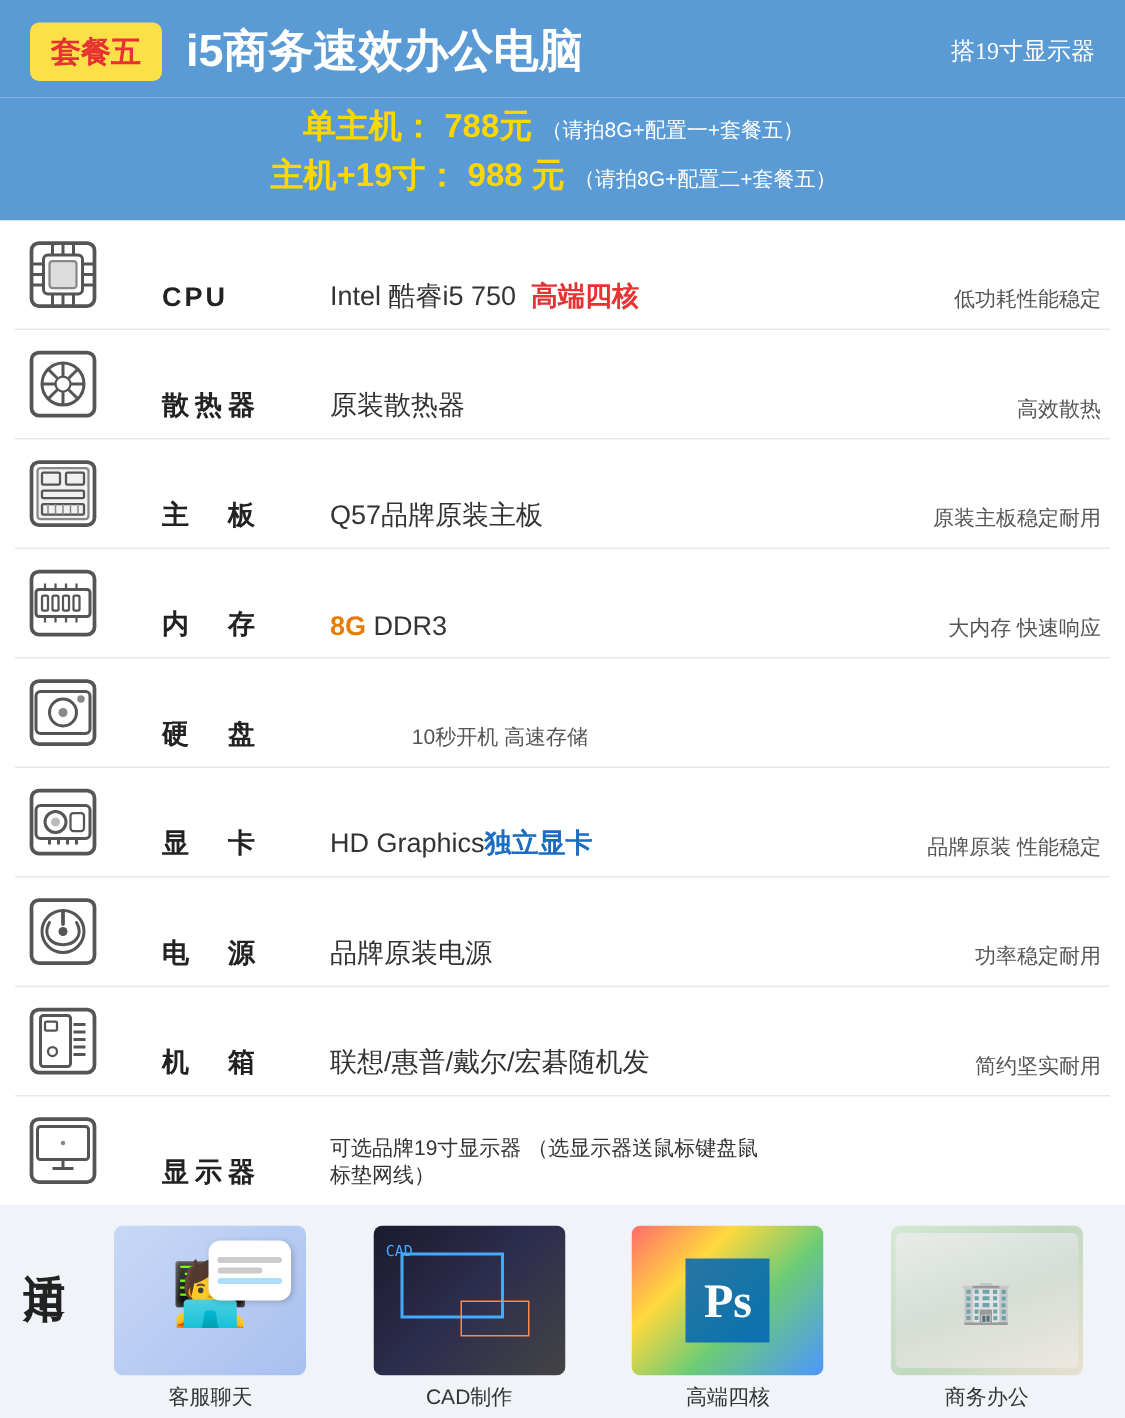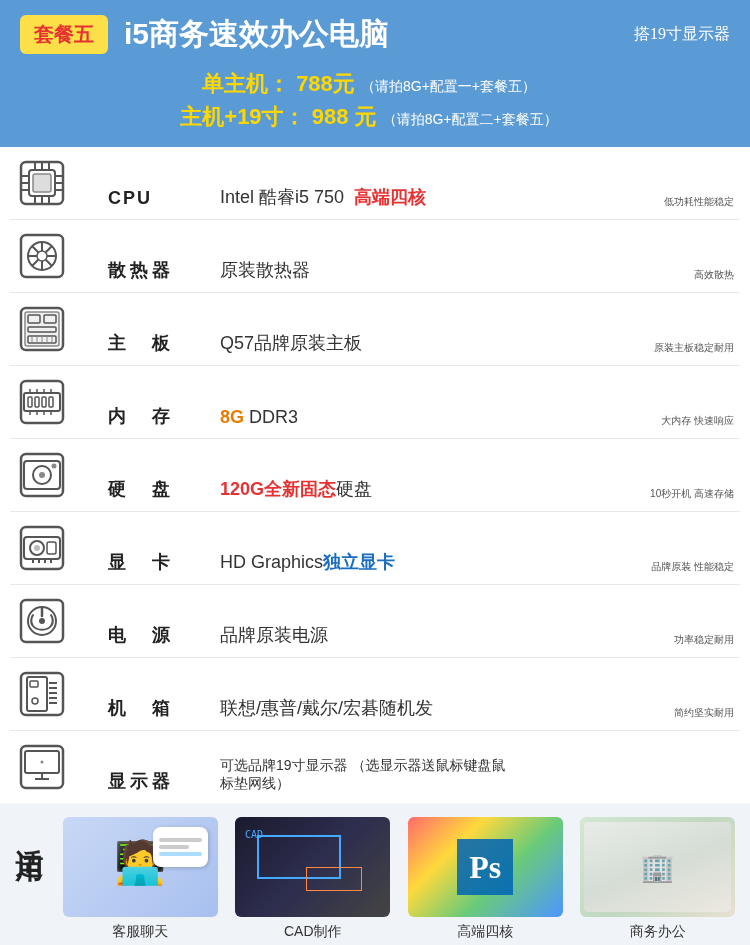--- a/index.html
+++ b/index.html
@@ -96,21 +96,21 @@
       letter-spacing: 2px;
     }
     .spec-content {
       flex: 1;
       font-size: 18px;
       color: #333;
       padding: 0 8px;
     }
     .spec-detail {
       width: 180px;
-      font-size: 10px;
+      font-size: 14px;
       color: #555;
       text-align: right;
       flex-shrink: 0;
     }
     .highlight-red {
       color: #e63232;
       font-weight: bold;
     }
     .highlight-blue {
       color: #1a6dc0;
@@ -145,21 +145,21 @@
       flex: 1;
     }
     .use-case-item {
       display: flex;
       flex-direction: column;
       align-items: center;
       gap: 6px;
       flex: 1;
     }
     .use-case-image {
-      width: 155px;
+      width: 128px;
       height: 100px;
       border-radius: 6px;
       overflow: hidden;
       display: flex;
       align-items: center;
       justify-content: center;
     }
     .use-case-label {
       font-size: 14px;
       color: #333;
@@ -340,23 +340,20 @@
     <div class="spec-icon">
       <svg viewBox="0 0 46 46" fill="none" xmlns="http://www.w3.org/2000/svg">
         <rect x="2" y="2" width="42" height="42" rx="5" stroke="#555" stroke-width="2.5" fill="none"></rect>
         <rect x="5" y="9" width="36" height="28" rx="3" stroke="#555" stroke-width="2" fill="none"></rect>
         <circle cx="23" cy="23" r="9" stroke="#555" stroke-width="2" fill="none"></circle>
         <circle cx="23" cy="23" r="3" fill="#888"></circle>
         <circle cx="35" cy="14" r="2.5" fill="#888"></circle>
       </svg>
     </div>
     <div class="spec-label">硬&nbsp;&nbsp;盘</div>
-    <div class="spec-content">
-      <span class="highlight-red">120G全新固态</span>硬盘
-    </div>
     <div class="spec-detail">10秒开机 高速存储</div>
   </div>
 
   <div class="spec-row">
     <div class="spec-icon">
       <svg viewBox="0 0 46 46" fill="none" xmlns="http://www.w3.org/2000/svg">
         <rect x="2" y="2" width="42" height="42" rx="5" stroke="#555" stroke-width="2.5" fill="none"></rect>
         <rect x="5" y="12" width="36" height="22" rx="3" stroke="#555" stroke-width="2" fill="none"></rect>
         <circle cx="18" cy="23" r="7" stroke="#555" stroke-width="2" fill="none"></circle>
         <circle cx="18" cy="23" r="3" fill="#bbb"></circle>

